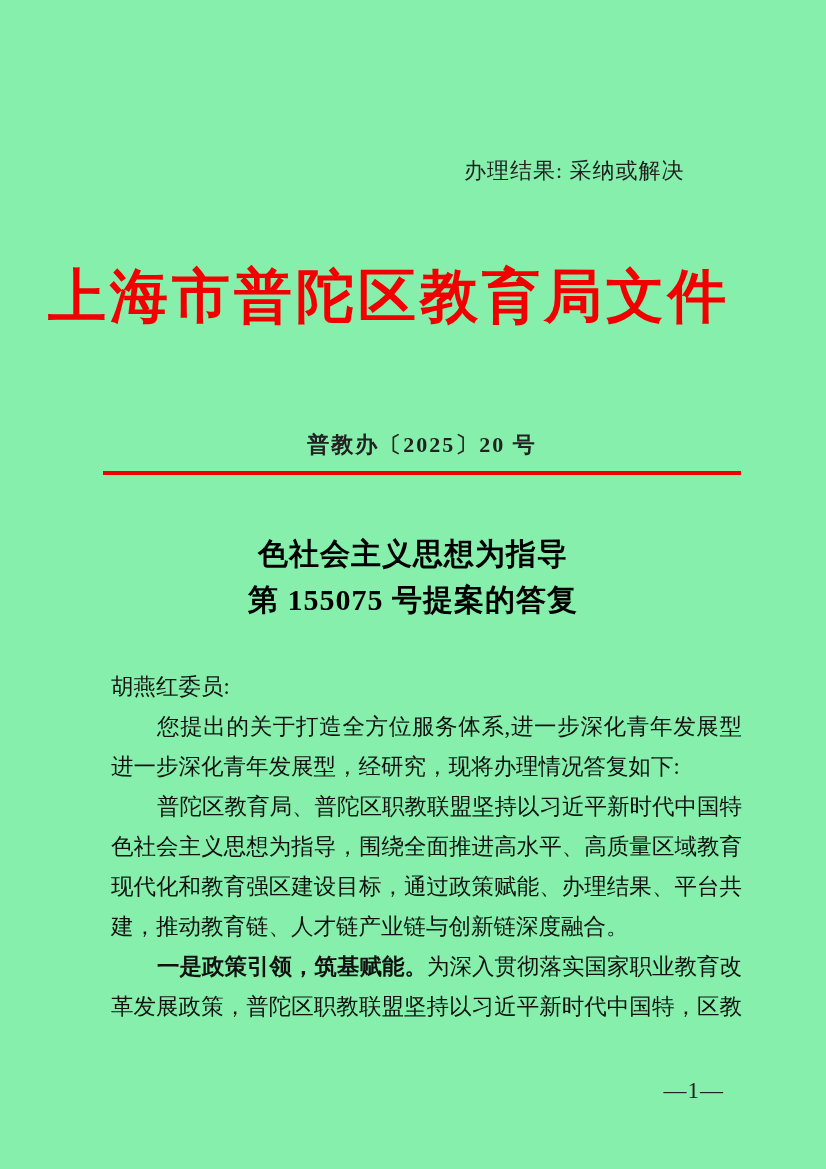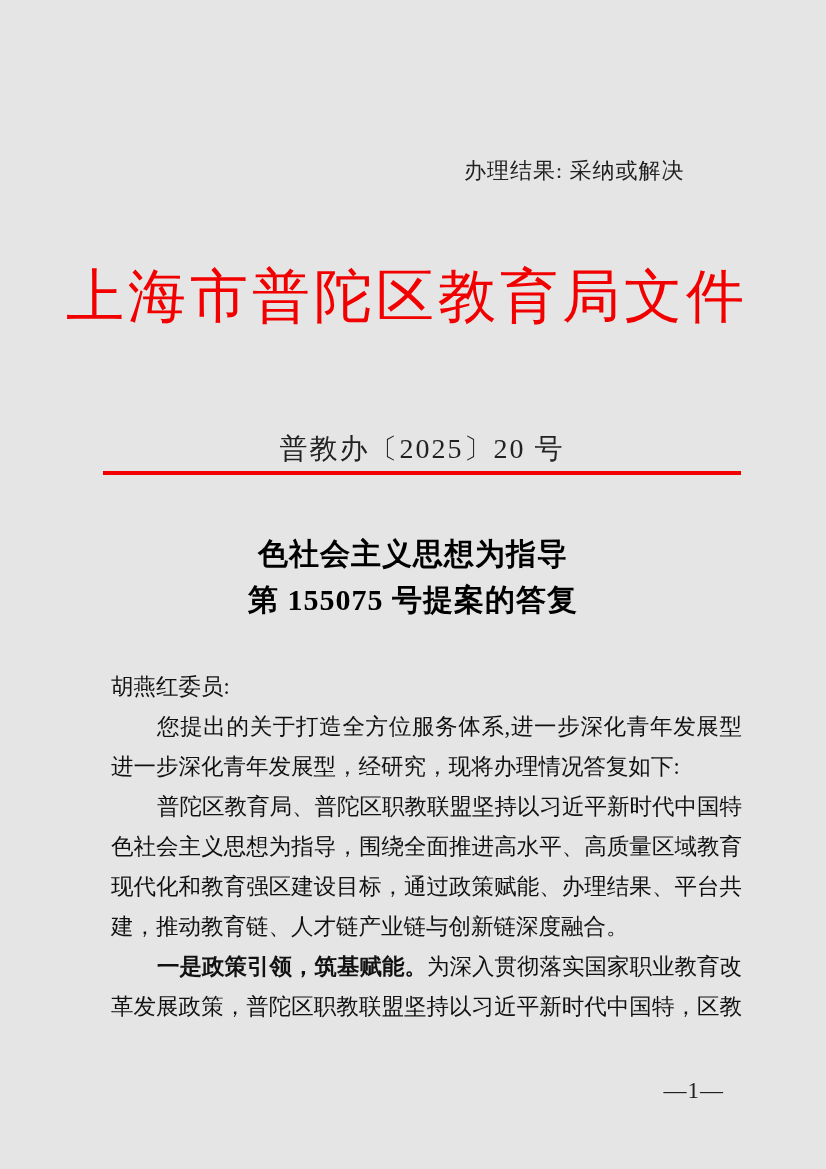--- a/index.html
+++ b/index.html
@@ -4,21 +4,21 @@
 <style>
   html, body {
     margin: 0;
     padding: 0;
     background: #ffffff;
   }
   .page {
     position: relative;
     width: 826px;
     height: 1169px;
-    background: #e5e5e5;
+    background: #86efac;
     font-family: "Liberation Serif", "DejaVu Serif", serif;
     color: #1a1a1a;
     overflow: hidden;
   }
 
   
   .header-meta {
     position: absolute;
     left: 464px;
     top: 148px;
@@ -28,39 +28,40 @@
     color: #222;
     white-space: nowrap;
   }
 
   
   .banner-title {
     position: absolute;
     left: 48px;
     right: 60px;
     top: 258px;
-    text-align: center;
+    text-align: left;
     font-size: 58px;
-    font-weight: normal;
+    font-weight: bold;
     letter-spacing: 4px;
     color: #f20000;
     white-space: nowrap;
     font-family: "Liberation Serif", "DejaVu Serif", serif;
   }
 
   
   .doc-number {
     position: absolute;
     left: 103px;
     width: 638px;
     top: 430px;
     text-align: center;
-    font-size: 28px;
+    font-size: 22px;
     letter-spacing: 2px;
     color: #222;
+    font-weight: bold;
   }
 
   
   .red-rule {
     position: absolute;
     left: 103px;
     top: 471px;
     width: 638px;
     height: 4px;
     background: #f20000;

